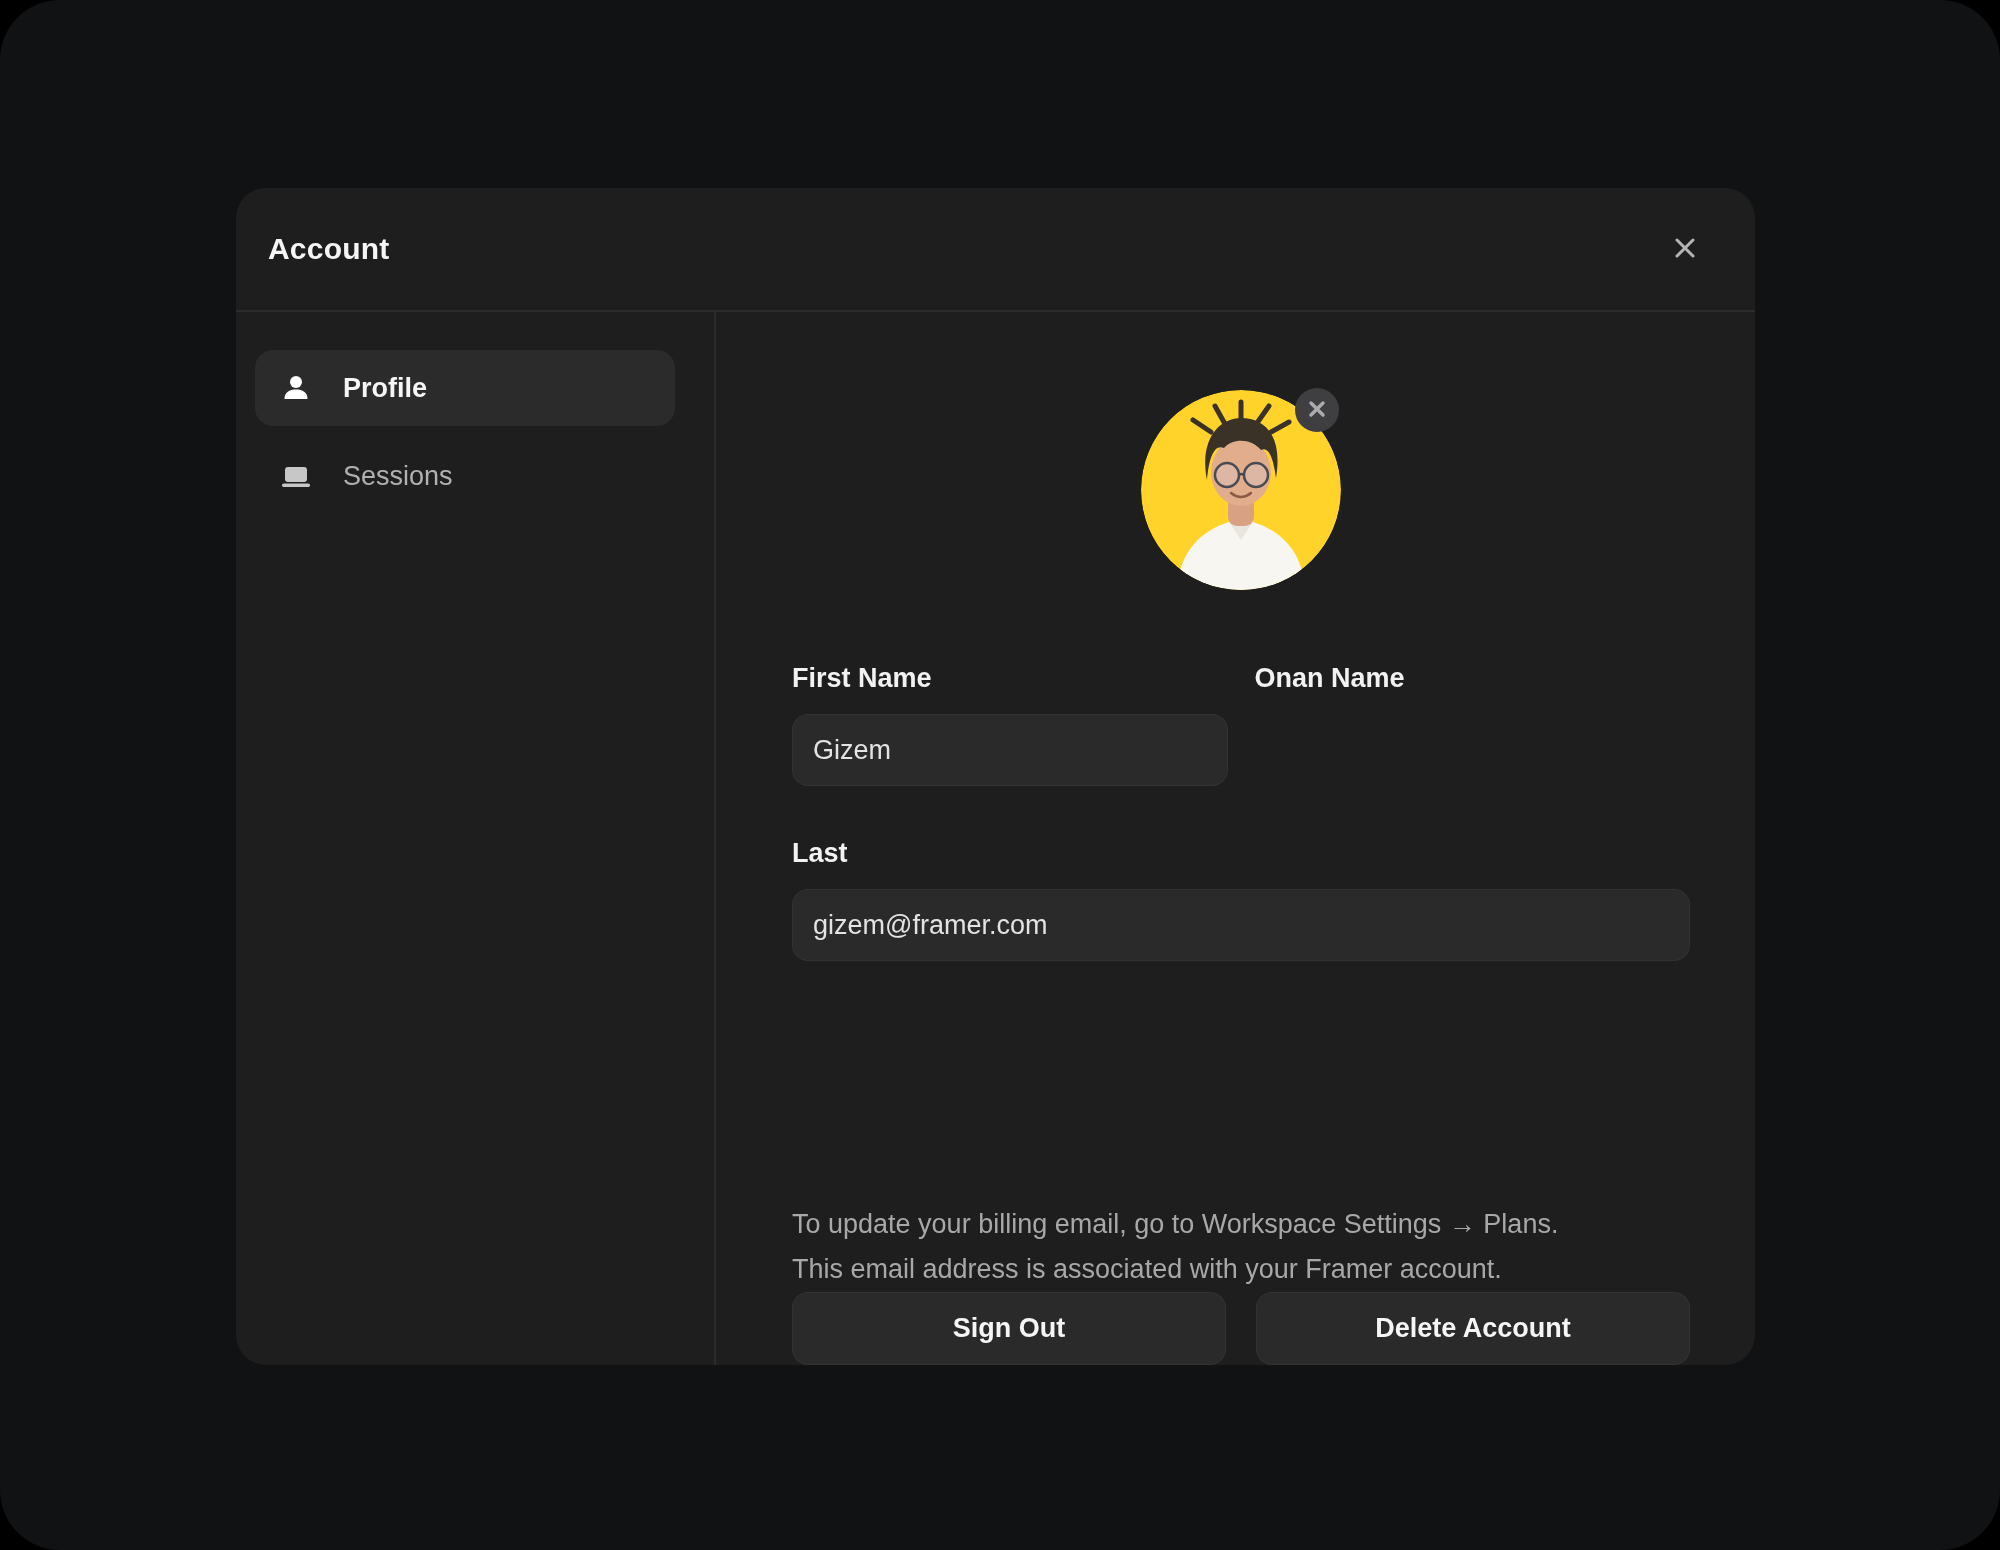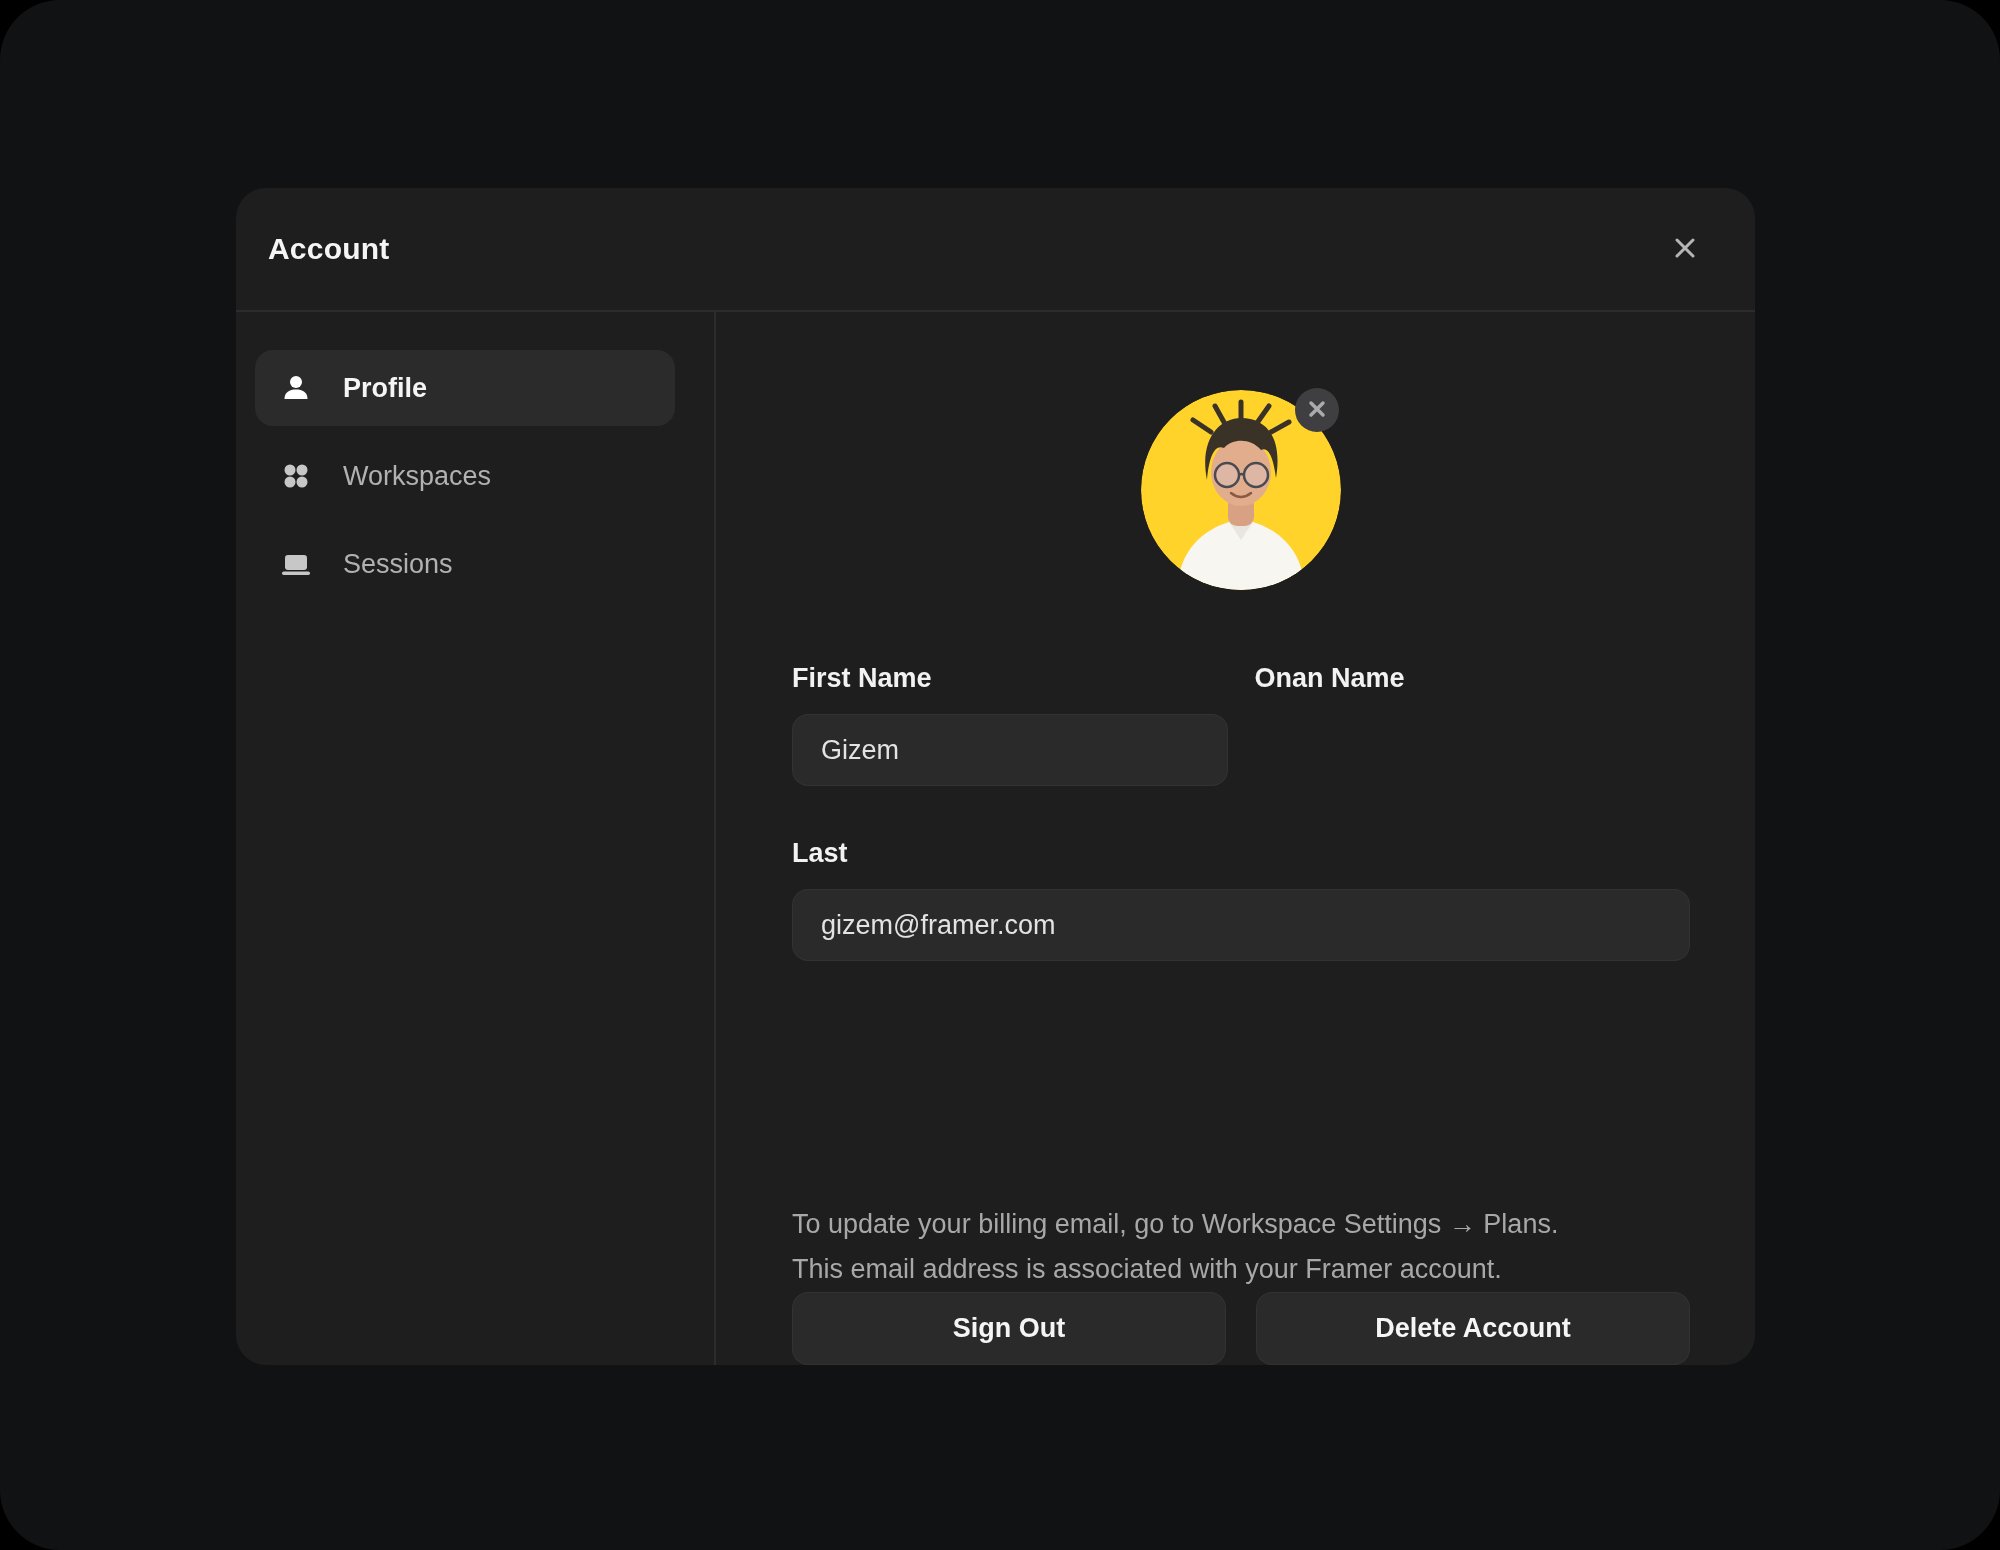--- a/index.html
+++ b/index.html
@@ -77,21 +77,21 @@
     display: flex; align-items: center; justify-content: center;
   }
   .name-row { display: flex; gap: 27px; margin-top: 73px; }
   .field { flex: 1; display: flex; flex-direction: column; }
   .field-label { font-size: 27px; font-weight: 600; color: #f2f2f2; margin-bottom: 20px; }
   .text-input {
     height: 72px; width: 100%;
     background: #2a2a2b;
     border: 1px solid rgba(255,255,255,0.04);
     border-radius: 16px;
-    padding: 0 28px;
+    padding: 0 20px;
     font-size: 27px; color: #e3e3e3;
     font-family: "Liberation Sans", "DejaVu Sans", sans-serif;
     outline: none;
   }
   .email-block { margin-top: 52px; }
   .help-text {
     margin-top: 33px;
     font-size: 27px; line-height: 45px;
     color: #a8a8a8;
   }
@@ -127,31 +127,20 @@
 
       <div class="sidebar">
         <div class="nav-item active">
           <span class="nav-icon">
             <svg width="32" height="32" viewBox="0 0 32 32">
               <circle cx="16" cy="10" r="6" fill="#ffffff"></circle>
               <path d="M4.5 27 C4.5 20 9.5 17.5 16 17.5 C22.5 17.5 27.5 20 27.5 27 Z" fill="#ffffff"></path>
             </svg>
           </span>
           <span>Profile</span>
-        </div>
-        <div class="nav-item">
-          <span class="nav-icon">
-            <svg width="32" height="32" viewBox="0 0 32 32">
-              <circle cx="10" cy="10" r="5.5" fill="#c7c7c7"></circle>
-              <circle cx="22" cy="10" r="5.5" fill="#c7c7c7"></circle>
-              <circle cx="10" cy="22" r="5.5" fill="#c7c7c7"></circle>
-              <circle cx="22" cy="22" r="5.5" fill="#c7c7c7"></circle>
-            </svg>
-          </span>
-          <span>Workspaces</span>
         </div>
         <div class="nav-item">
           <span class="nav-icon">
             <svg width="34" height="34" viewBox="0 0 34 34">
               <rect x="6" y="8" width="22" height="15" rx="3" fill="#c7c7c7"></rect>
               <rect x="3" y="24.5" width="28" height="3.5" rx="1.75" fill="#c7c7c7"></rect>
             </svg>
           </span>
           <span>Sessions</span>
         </div>

